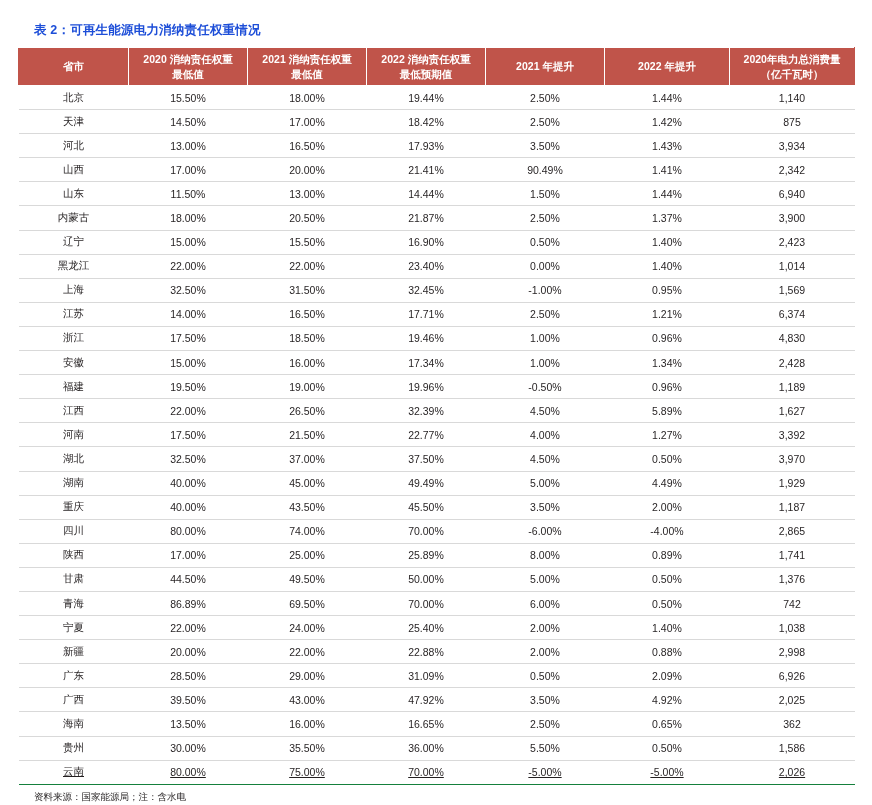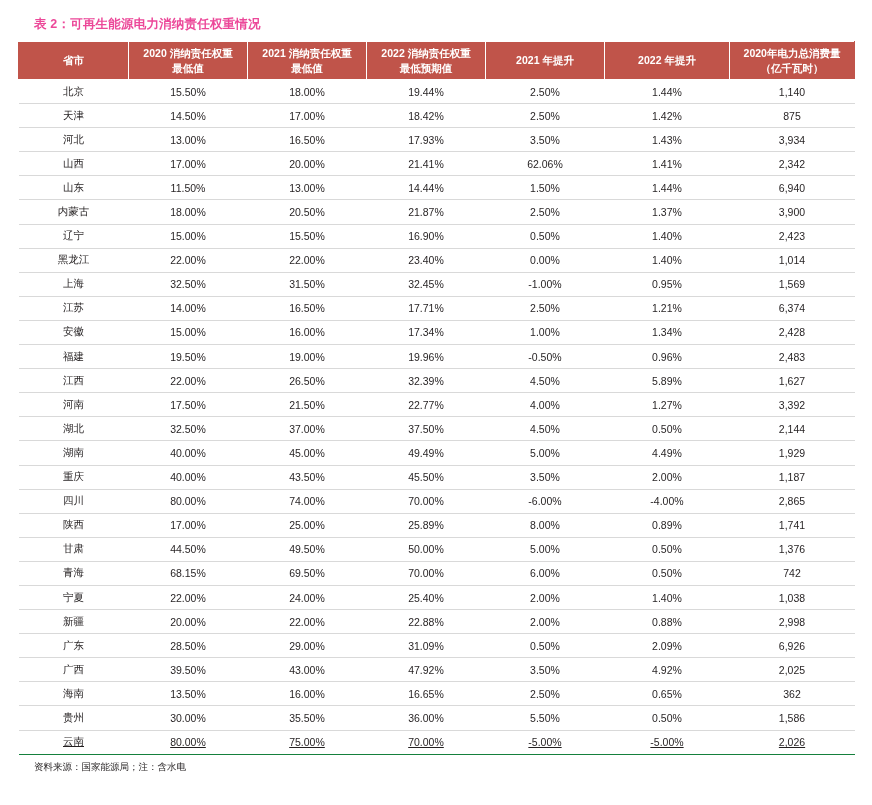--- a/index.html
+++ b/index.html
@@ -17,23 +17,23 @@
   .page {
     position: relative;
     width: 872px;
     height: 805px;
     box-sizing: border-box;
     padding: 8px 18px 0 18px;
   }
   .doc-title {
     font-size: 12.5px;
     font-weight: bold;
-    color: #ec4899;
+    color: #1d4ed8;
     letter-spacing: 0.2px;
-    margin: 8px 0 8px 16px;
+    margin: 14px 0 8px 16px;
   }
   table.data-table {
     border-collapse: collapse;
     width: 836px;
     table-layout: fixed;
   }
   table.data-table col.c0 { width: 110px; }
   table.data-table col.c1 { width: 119px; }
   table.data-table col.c2 { width: 119px; }
   table.data-table col.c3 { width: 119px; }
@@ -161,21 +161,21 @@
           <td>17.93%</td>
           <td>3.50%</td>
           <td>1.43%</td>
           <td>3,934</td>
         </tr>
         <tr>
           <td>山西</td>
           <td>17.00%</td>
           <td>20.00%</td>
           <td>21.41%</td>
-          <td>62.06%</td>
+          <td>90.49%</td>
           <td>1.41%</td>
           <td>2,342</td>
         </tr>
         <tr>
           <td>山东</td>
           <td>11.50%</td>
           <td>13.00%</td>
           <td>14.44%</td>
           <td>1.50%</td>
           <td>1.44%</td>
@@ -220,36 +220,45 @@
         <tr>
           <td>江苏</td>
           <td>14.00%</td>
           <td>16.50%</td>
           <td>17.71%</td>
           <td>2.50%</td>
           <td>1.21%</td>
           <td>6,374</td>
         </tr>
         <tr>
+          <td>浙江</td>
+          <td>17.50%</td>
+          <td>18.50%</td>
+          <td>19.46%</td>
+          <td>1.00%</td>
+          <td>0.96%</td>
+          <td>4,830</td>
+        </tr>
+        <tr>
           <td>安徽</td>
           <td>15.00%</td>
           <td>16.00%</td>
           <td>17.34%</td>
           <td>1.00%</td>
           <td>1.34%</td>
           <td>2,428</td>
         </tr>
         <tr>
           <td>福建</td>
           <td>19.50%</td>
           <td>19.00%</td>
           <td>19.96%</td>
           <td>-0.50%</td>
           <td>0.96%</td>
-          <td>2,483</td>
+          <td>1,189</td>
         </tr>
         <tr>
           <td>江西</td>
           <td>22.00%</td>
           <td>26.50%</td>
           <td>32.39%</td>
           <td>4.50%</td>
           <td>5.89%</td>
           <td>1,627</td>
         </tr>
@@ -262,21 +271,21 @@
           <td>1.27%</td>
           <td>3,392</td>
         </tr>
         <tr>
           <td>湖北</td>
           <td>32.50%</td>
           <td>37.00%</td>
           <td>37.50%</td>
           <td>4.50%</td>
           <td>0.50%</td>
-          <td>2,144</td>
+          <td>3,970</td>
         </tr>
         <tr>
           <td>湖南</td>
           <td>40.00%</td>
           <td>45.00%</td>
           <td>49.49%</td>
           <td>5.00%</td>
           <td>4.49%</td>
           <td>1,929</td>
         </tr>
@@ -311,21 +320,21 @@
           <td>甘肃</td>
           <td>44.50%</td>
           <td>49.50%</td>
           <td>50.00%</td>
           <td>5.00%</td>
           <td>0.50%</td>
           <td>1,376</td>
         </tr>
         <tr>
           <td>青海</td>
-          <td>68.15%</td>
+          <td>86.89%</td>
           <td>69.50%</td>
           <td>70.00%</td>
           <td>6.00%</td>
           <td>0.50%</td>
           <td>742</td>
         </tr>
         <tr>
           <td>宁夏</td>
           <td>22.00%</td>
           <td>24.00%</td>

